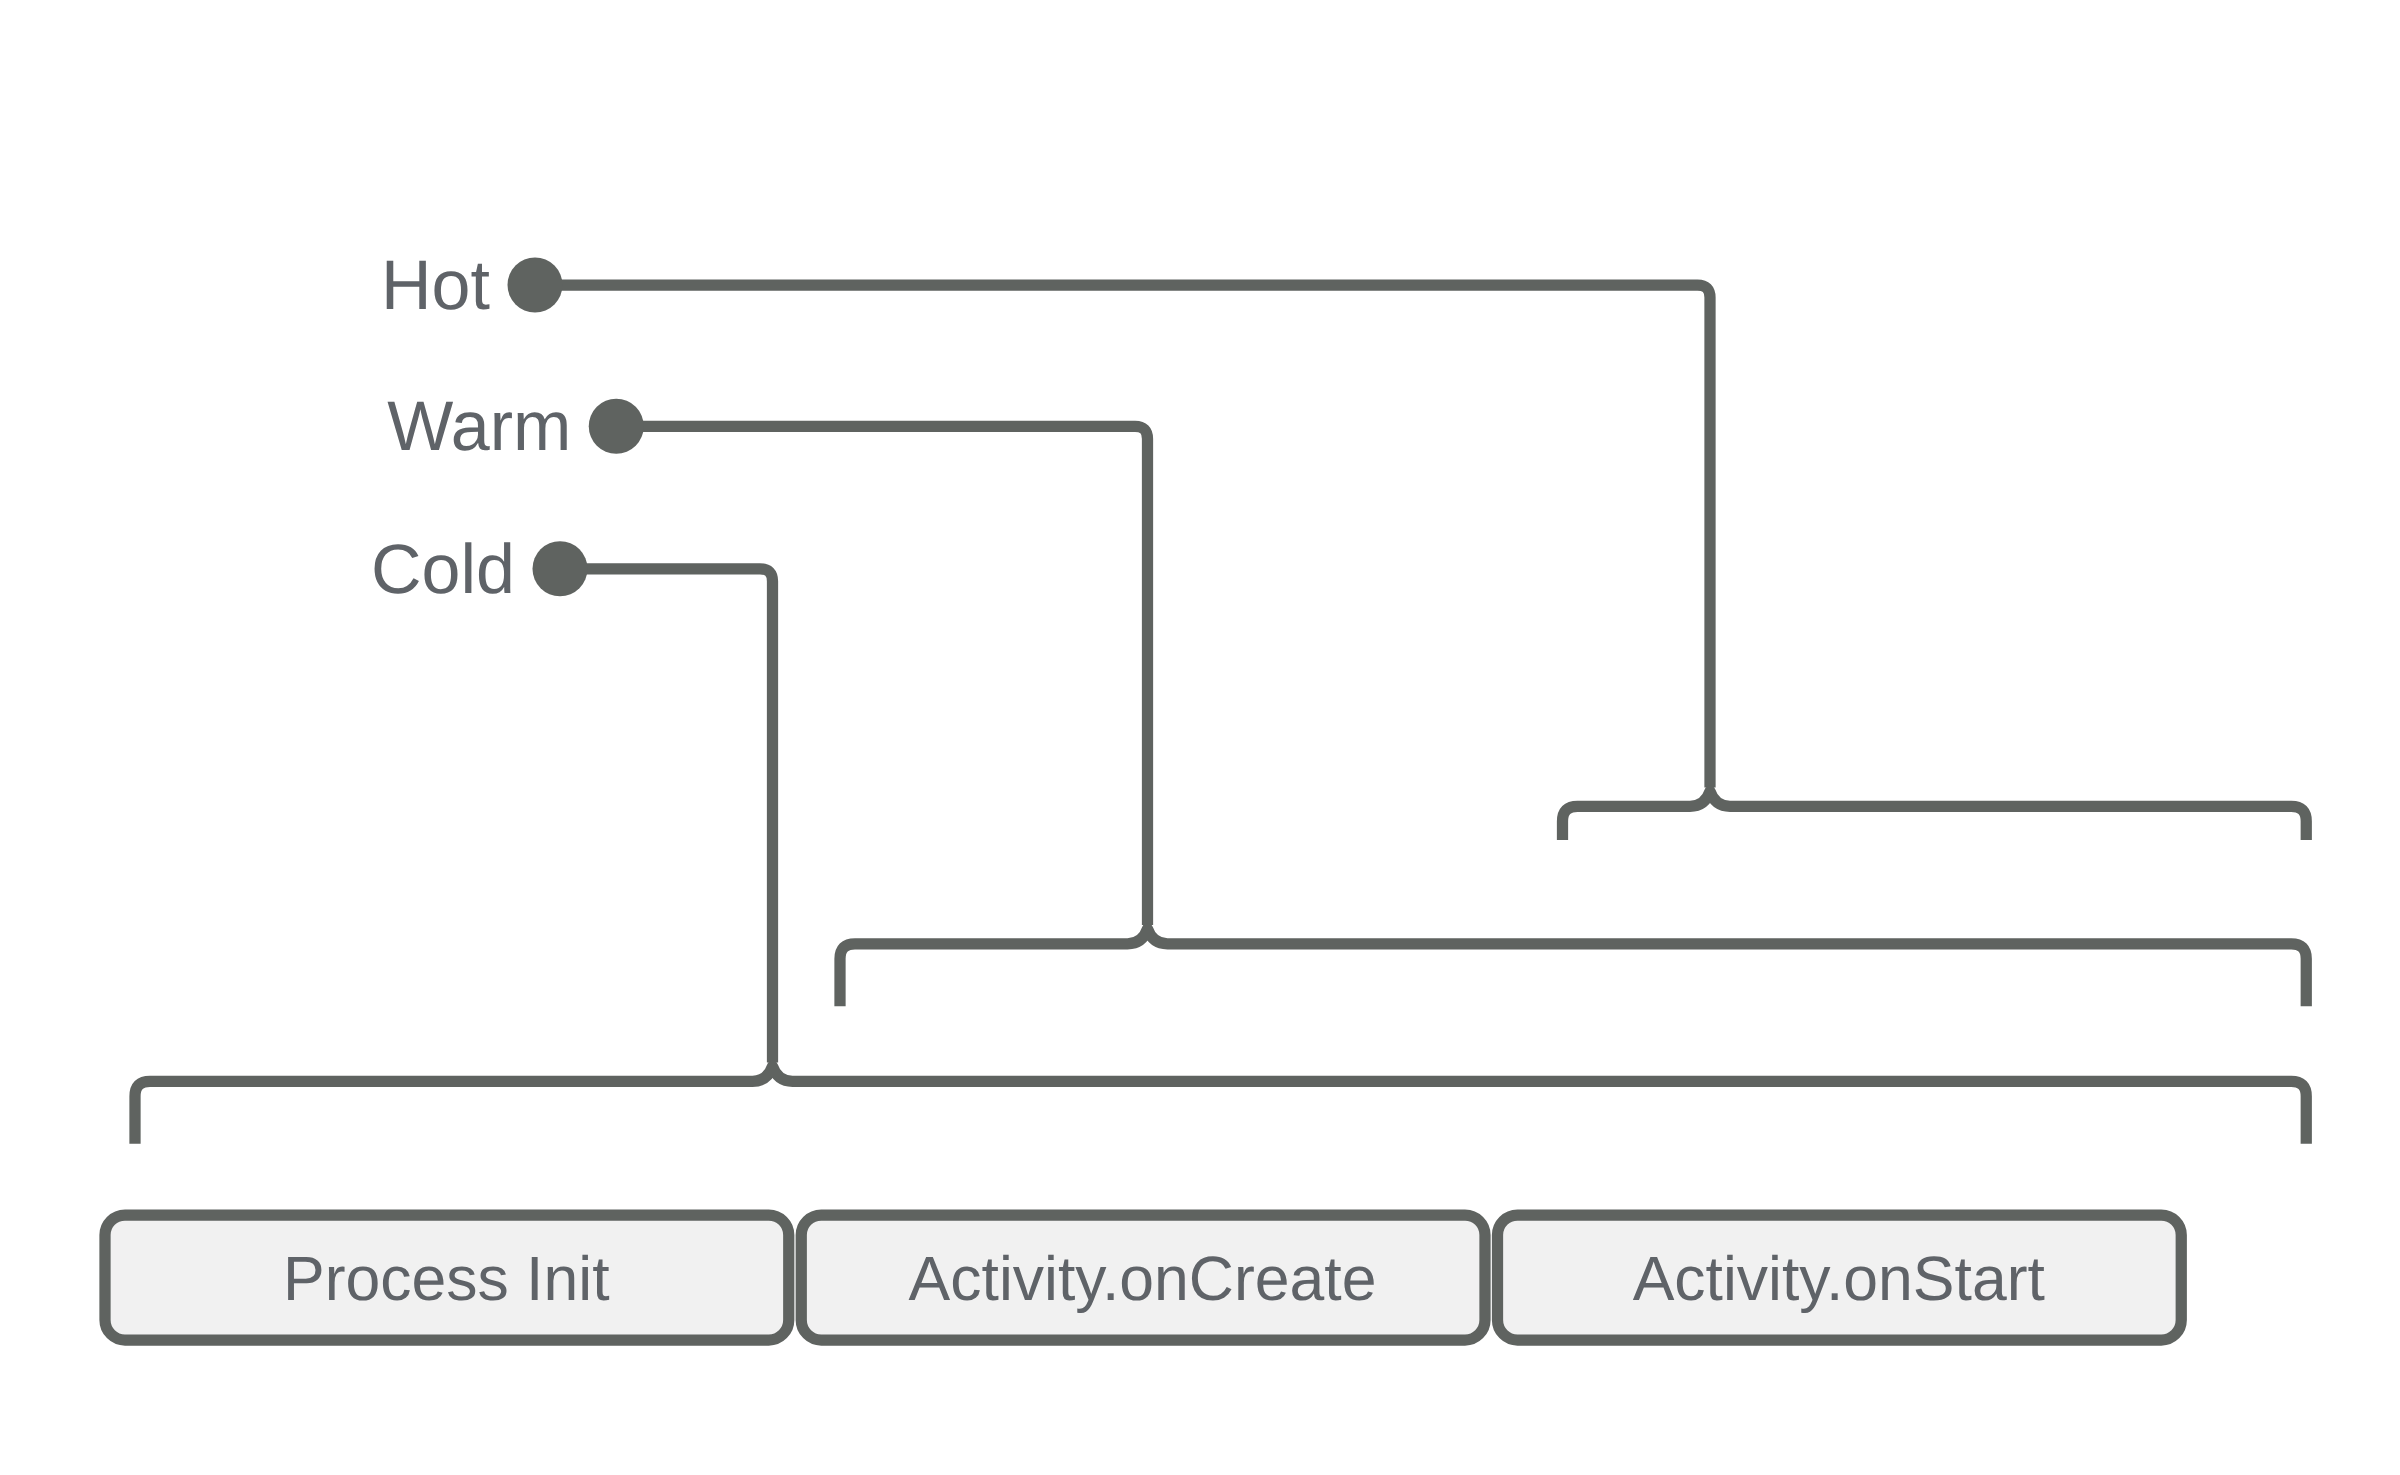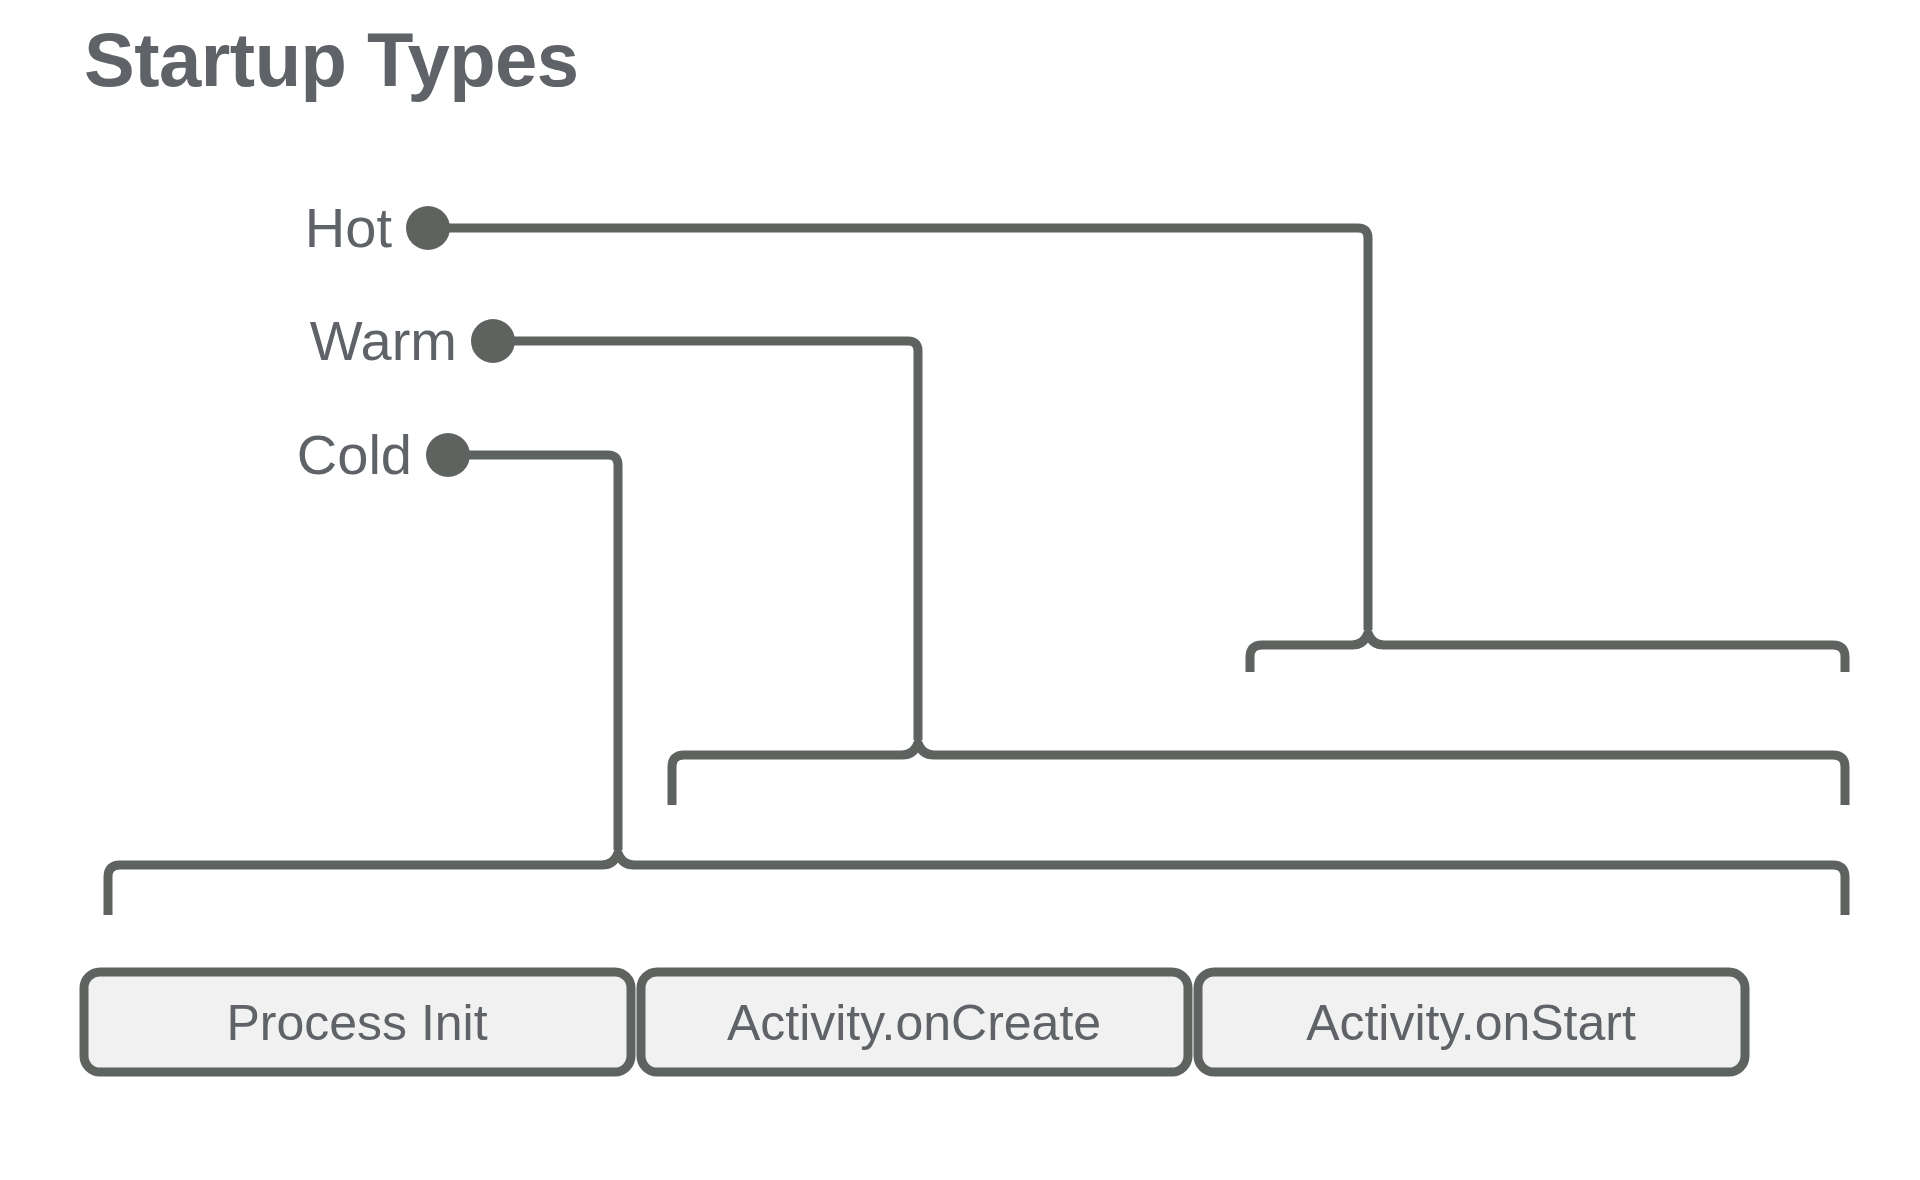--- a/index.html
+++ b/index.html
@@ -68,21 +68,20 @@
     font-size: 50px;
     fill: #5f6368;
     text-anchor: middle;
   }
 </style>
 </head>
 <body>
 
 <div id="page">
 
-  <div id="diagram-title">Startup Types</div>
 
   <svg id="diagram-svg" viewBox="0 0 1920 1180">
 
     <text class="row-label" x="392" y="247" text-anchor="end">Hot</text>
     <text class="row-label" x="457" y="360" text-anchor="end">Warm</text>
     <text class="row-label" x="412" y="474" text-anchor="end">Cold</text>
 
     <g>
 
       <path class="conn" d="M 428 228 L 1358 228 Q 1368 228 1368 238 L 1368 630"></path>

